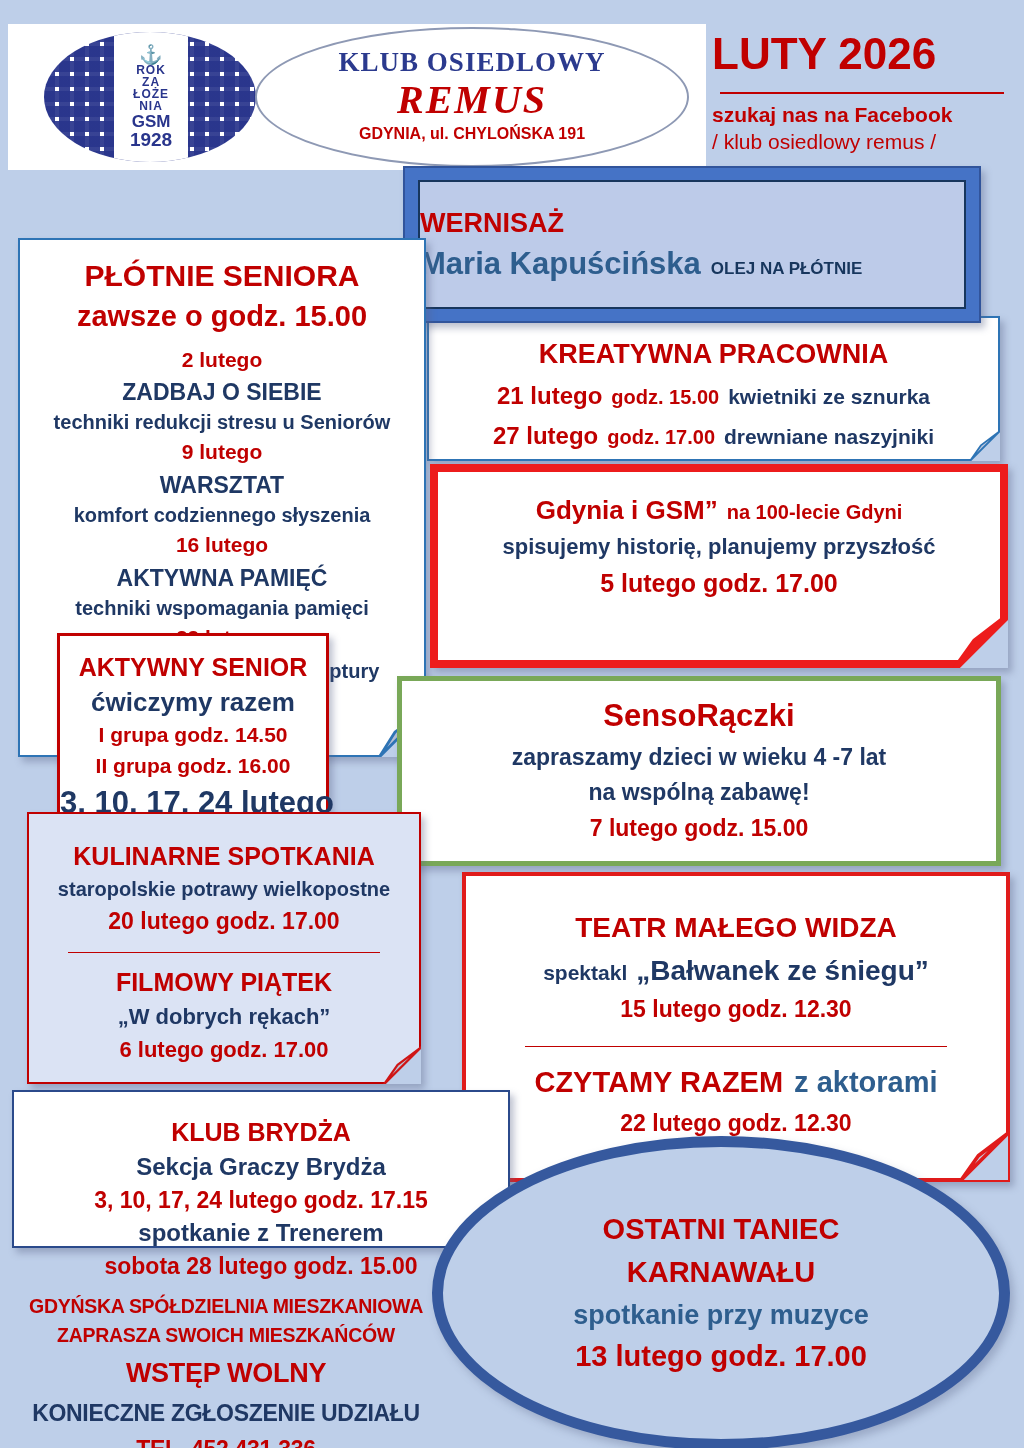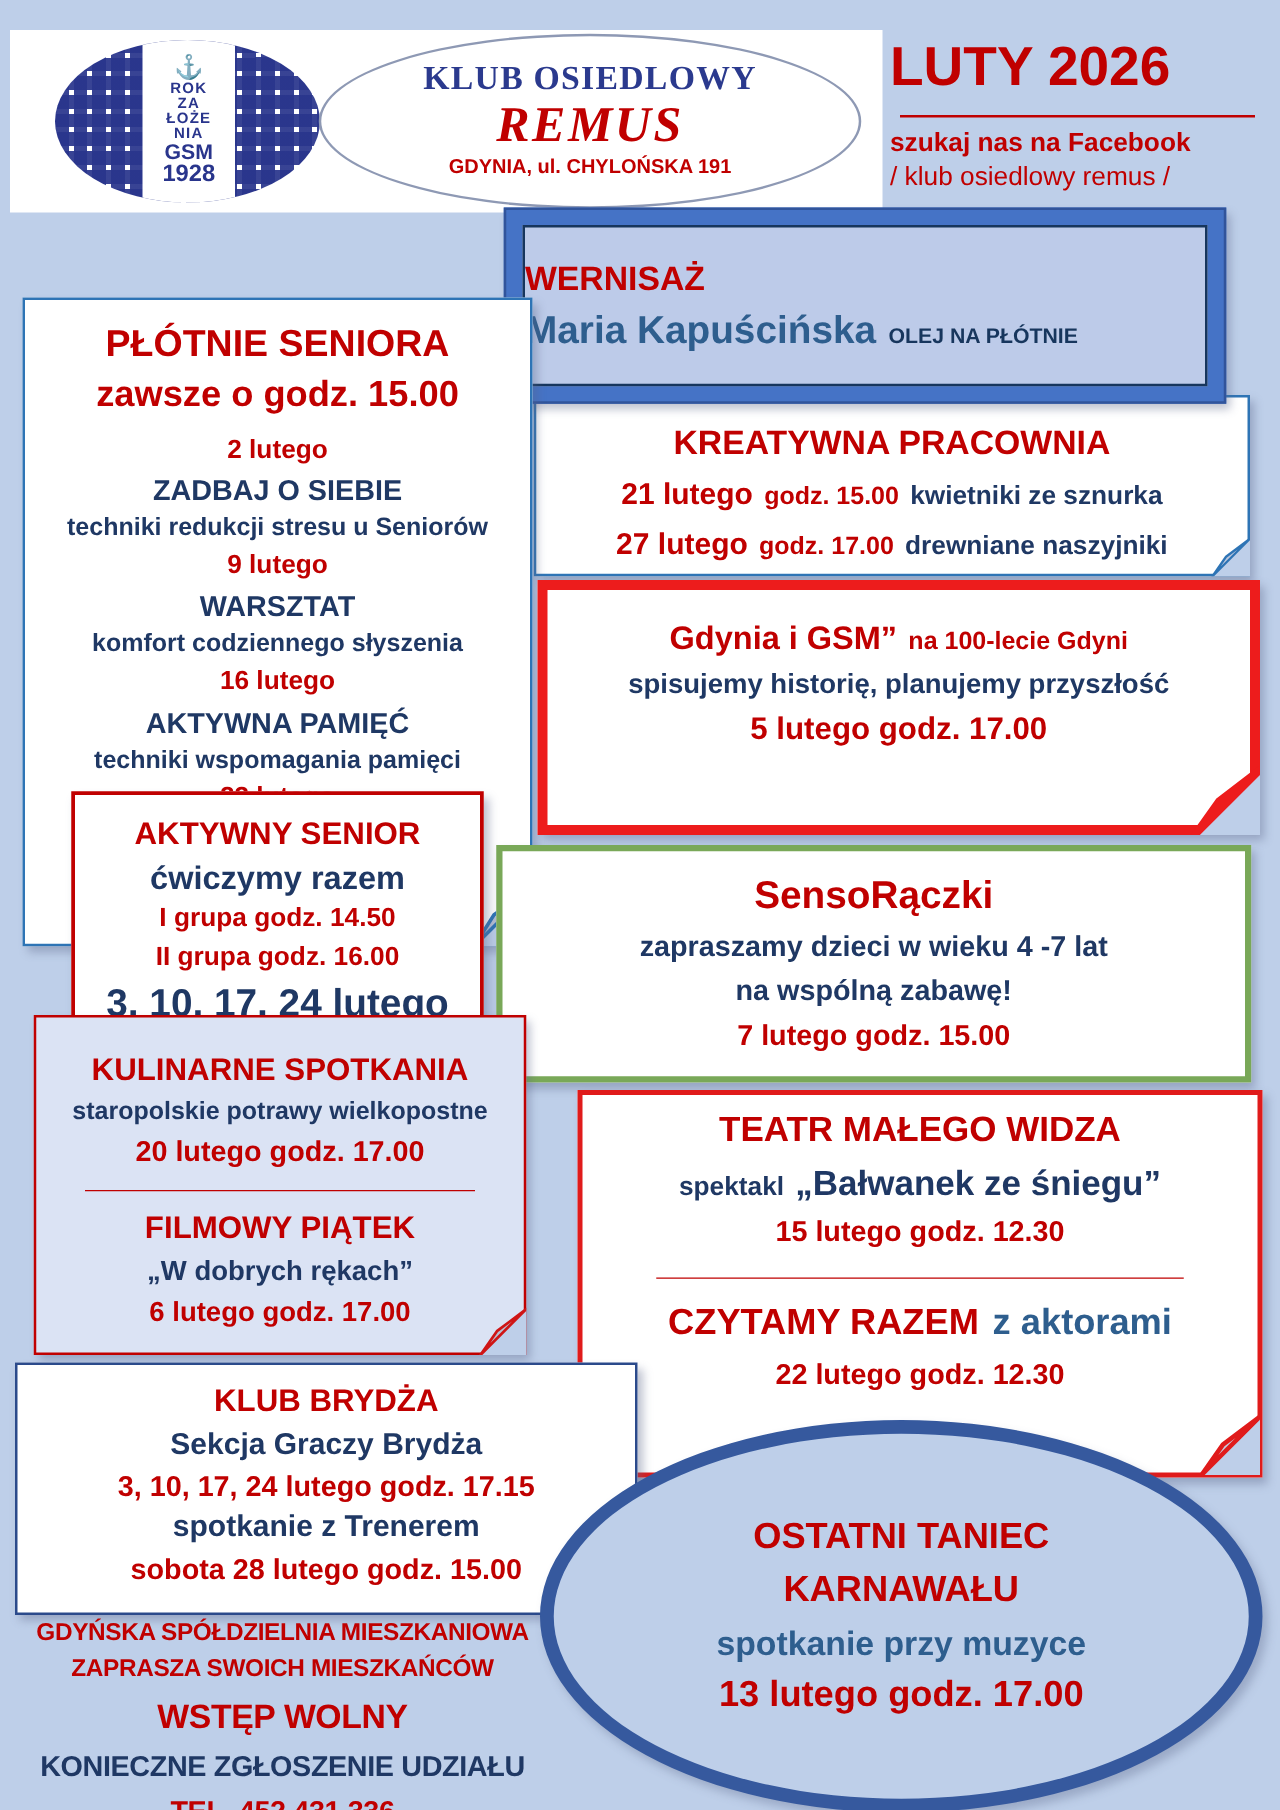--- a/index.html
+++ b/index.html
@@ -57,21 +57,21 @@
 
   
   .przystan{left:18px;top:238px;width:408px;height:519px;border:2px solid #2e74b5;padding-top:16px;}
   .pr-title{font-size:30px;line-height:1.35;color:#c00000;}
   .pr-sub{font-size:29px;line-height:1.35;color:#c00000;margin-bottom:8px;}
   .sch-date{font-size:21px;line-height:1.55;color:#c00000;}
   .sch-name{font-size:23px;line-height:1.4;color:#1f3864;}
   .sch-desc{font-size:20px;line-height:1.4;color:#1f3864;}
 
   
-  .aktywny{left:57px;top:633px;width:330px;height:186px;border:3px solid #c00000;padding-top:14px;}
+  .aktywny{left:57px;top:633px;width:272px;height:186px;border:3px solid #c00000;padding-top:14px;}
   .ak-title{font-size:25px;line-height:1.4;color:#c00000;}
   .ak-sub{font-size:26px;line-height:1.35;color:#1f3864;}
   .ak-grp{font-size:21px;line-height:1.45;color:#c00000;}
   .ak-dates{font-size:31px;line-height:1.45;color:#1f3864;}
 
   
   .kreatywna{left:427px;top:316px;width:573px;height:145px;border:2px solid #2e74b5;padding-top:18px;}
   .kr-title{font-size:27px;line-height:1.35;color:#c00000;margin-bottom:4px;}
   .kr-line{line-height:1.65;}
   .kr-date{font-size:24px;color:#c00000;}
@@ -96,34 +96,34 @@
   .kulinarne{left:27px;top:812px;width:394px;height:272px;border:2px solid #c00000;background:#dbe3f4;padding-top:26px;}
   .ku-title{font-size:25px;line-height:1.35;color:#c00000;}
   .ku-desc{font-size:20px;line-height:1.5;color:#1f3864;}
   .ku-date{font-size:23px;line-height:1.5;color:#c00000;}
   .ku-divider{border-top:1px solid #c00000;width:80%;margin:14px auto 12px auto;}
   .fi-title{font-size:25px;line-height:1.4;color:#c00000;}
   .fi-film{font-size:22px;line-height:1.5;color:#1f3864;}
   .fi-date{font-size:22px;line-height:1.5;color:#c00000;}
 
   
-  .teatr{left:462px;top:872px;width:548px;height:310px;border:4px solid #e01b1b;padding-top:8px;}
+  .teatr{left:462px;top:872px;width:548px;height:310px;border:4px solid #e01b1b;padding-top:32px;}
   .te-title{font-size:28px;line-height:1.45;color:#c00000;}
   .te-show-line{line-height:1.55;}
   .te-label{font-size:21px;color:#1f3864;margin-top:44px;}
   .te-show{font-size:28px;color:#1f3864;margin-left:9px;}
   .te-date{font-size:23px;line-height:1.55;color:#c00000;}
   .te-divider{border-top:1px solid #c00000;width:78%;margin:18px auto 14px auto;}
   .cz-line{line-height:1.5;}
   .cz-title{font-size:29px;color:#c00000;}
   .cz-suffix{font-size:29px;color:#2e5e8e;margin-left:11px;}
   .cz-date{font-size:23px;line-height:1.7;color:#c00000;}
 
   
-  .brydz{left:12px;top:1090px;width:498px;height:202px;border:2px solid #2b4a8b;padding-top:12px;}
+  .brydz{left:12px;top:1090px;width:498px;height:158px;border:2px solid #2b4a8b;padding-top:23px;}
   .br-title{font-size:25px;line-height:1.4;color:#c00000;}
   .br-sec{font-size:24px;line-height:1.4;color:#1f3864;}
   .br-dates{font-size:23px;line-height:1.42;color:#c00000;}
   .br-trainer{font-size:24px;line-height:1.42;color:#1f3864;}
   .br-tdate{font-size:23px;line-height:1.42;color:#c00000;}
 
   
   .taniec{left:432px;top:1136px;width:578px;height:314px;border:11px solid #36599e;border-radius:50%;
     background:#becfe9;display:flex;flex-direction:column;align-items:center;justify-content:center;
     text-align:center;box-shadow:4px 5px 8px rgba(90,100,135,.35);}

